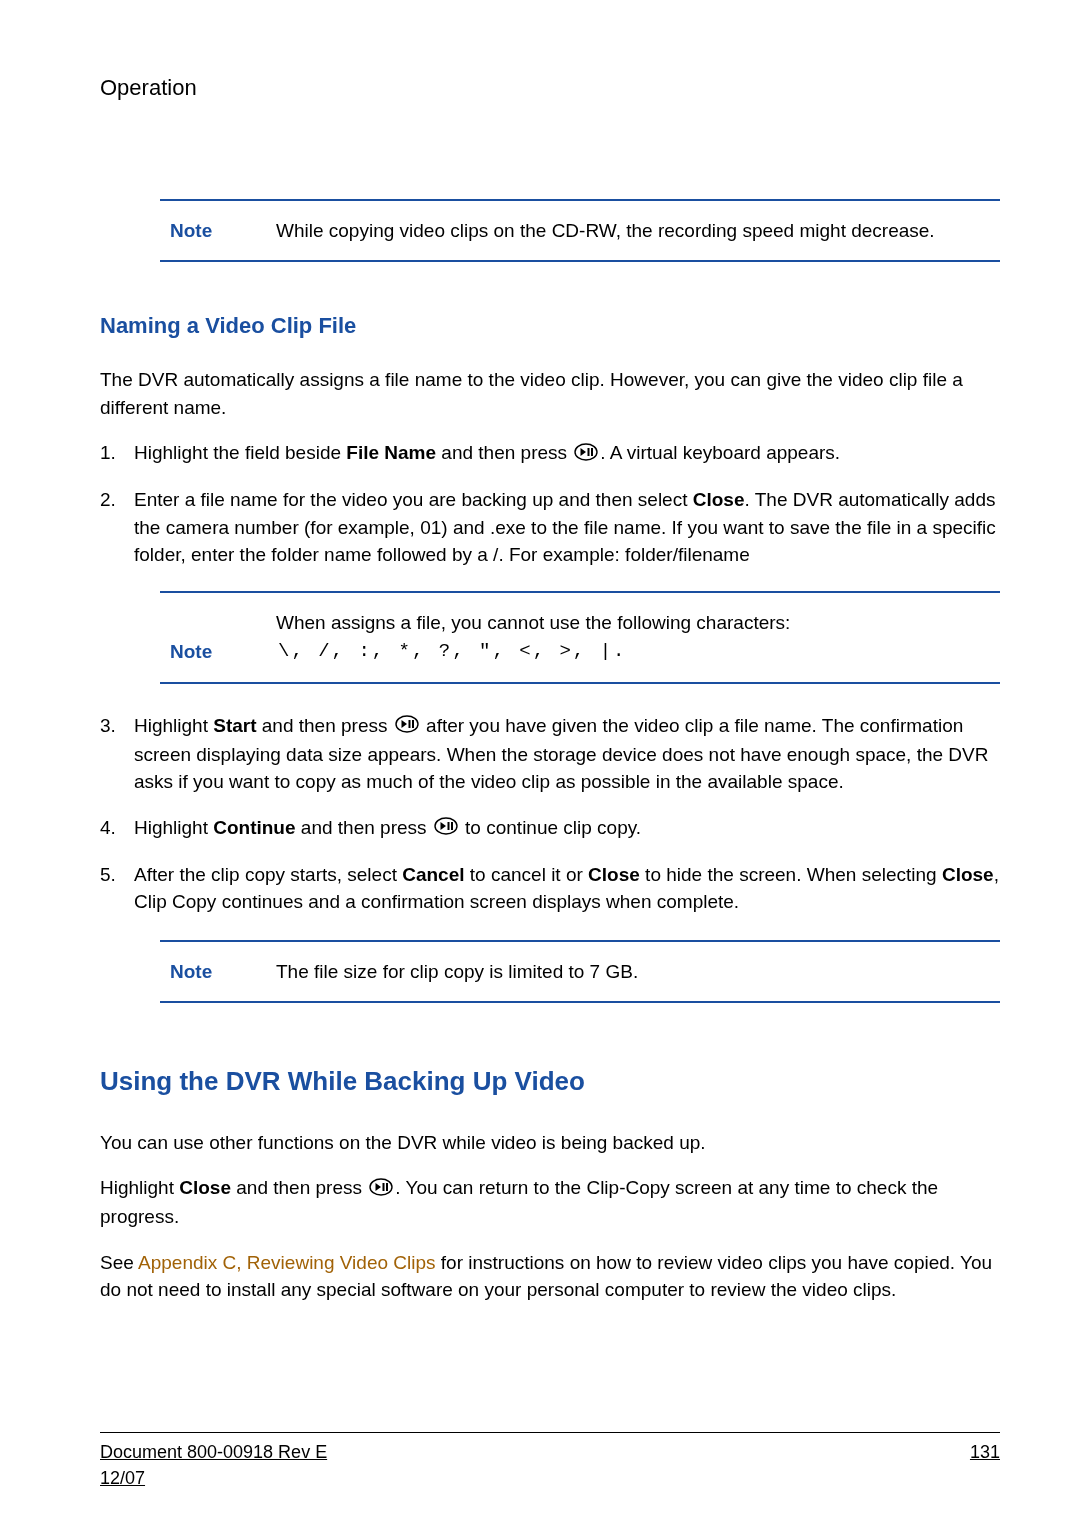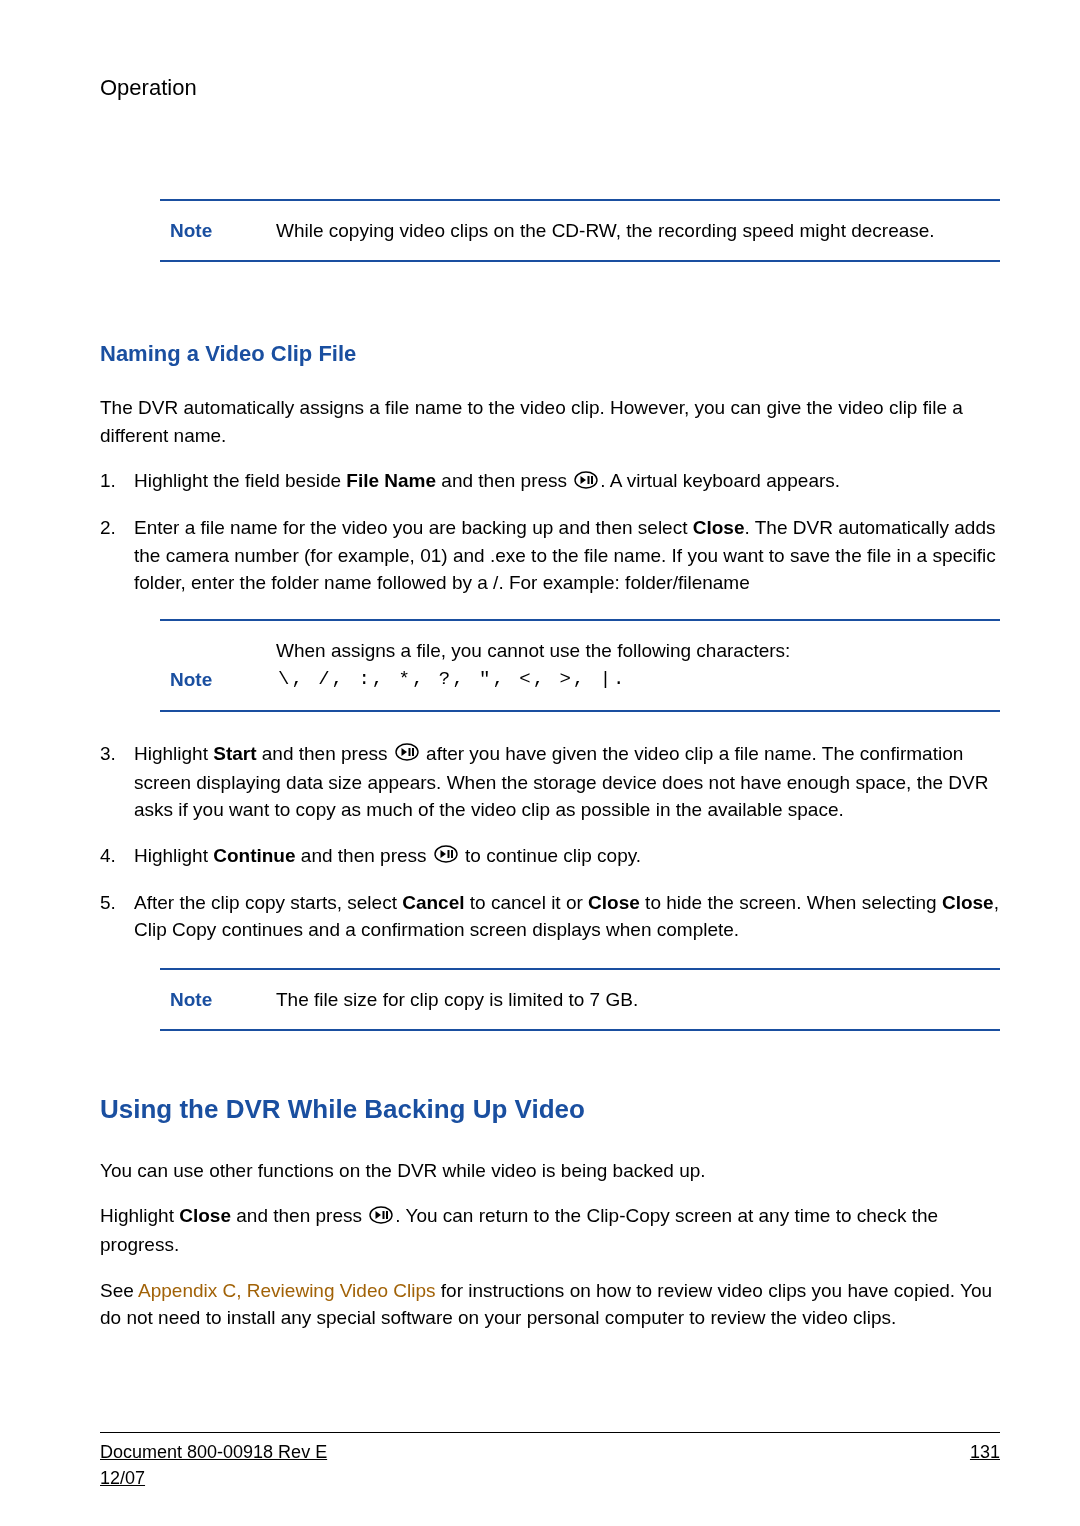--- a/index.html
+++ b/index.html
@@ -44,21 +44,21 @@
     .note-text .chars {
       font-family: "Courier New", monospace;
       letter-spacing: 2px;
       margin-left: 2px;
       margin-top: 2px;
     }
     .heading3 {
       color: #1a4fa0;
       font-weight: bold;
       font-size: 22px;
-      margin-top: 76px;
+      margin-top: 48px;
       margin-bottom: 24px;
     }
     .heading2 {
       color: #1a4fa0;
       font-weight: bold;
       font-size: 26px;
       margin-top: 60px;
       margin-bottom: 28px;
     }
     p { margin: 0 0 18px 0; }

